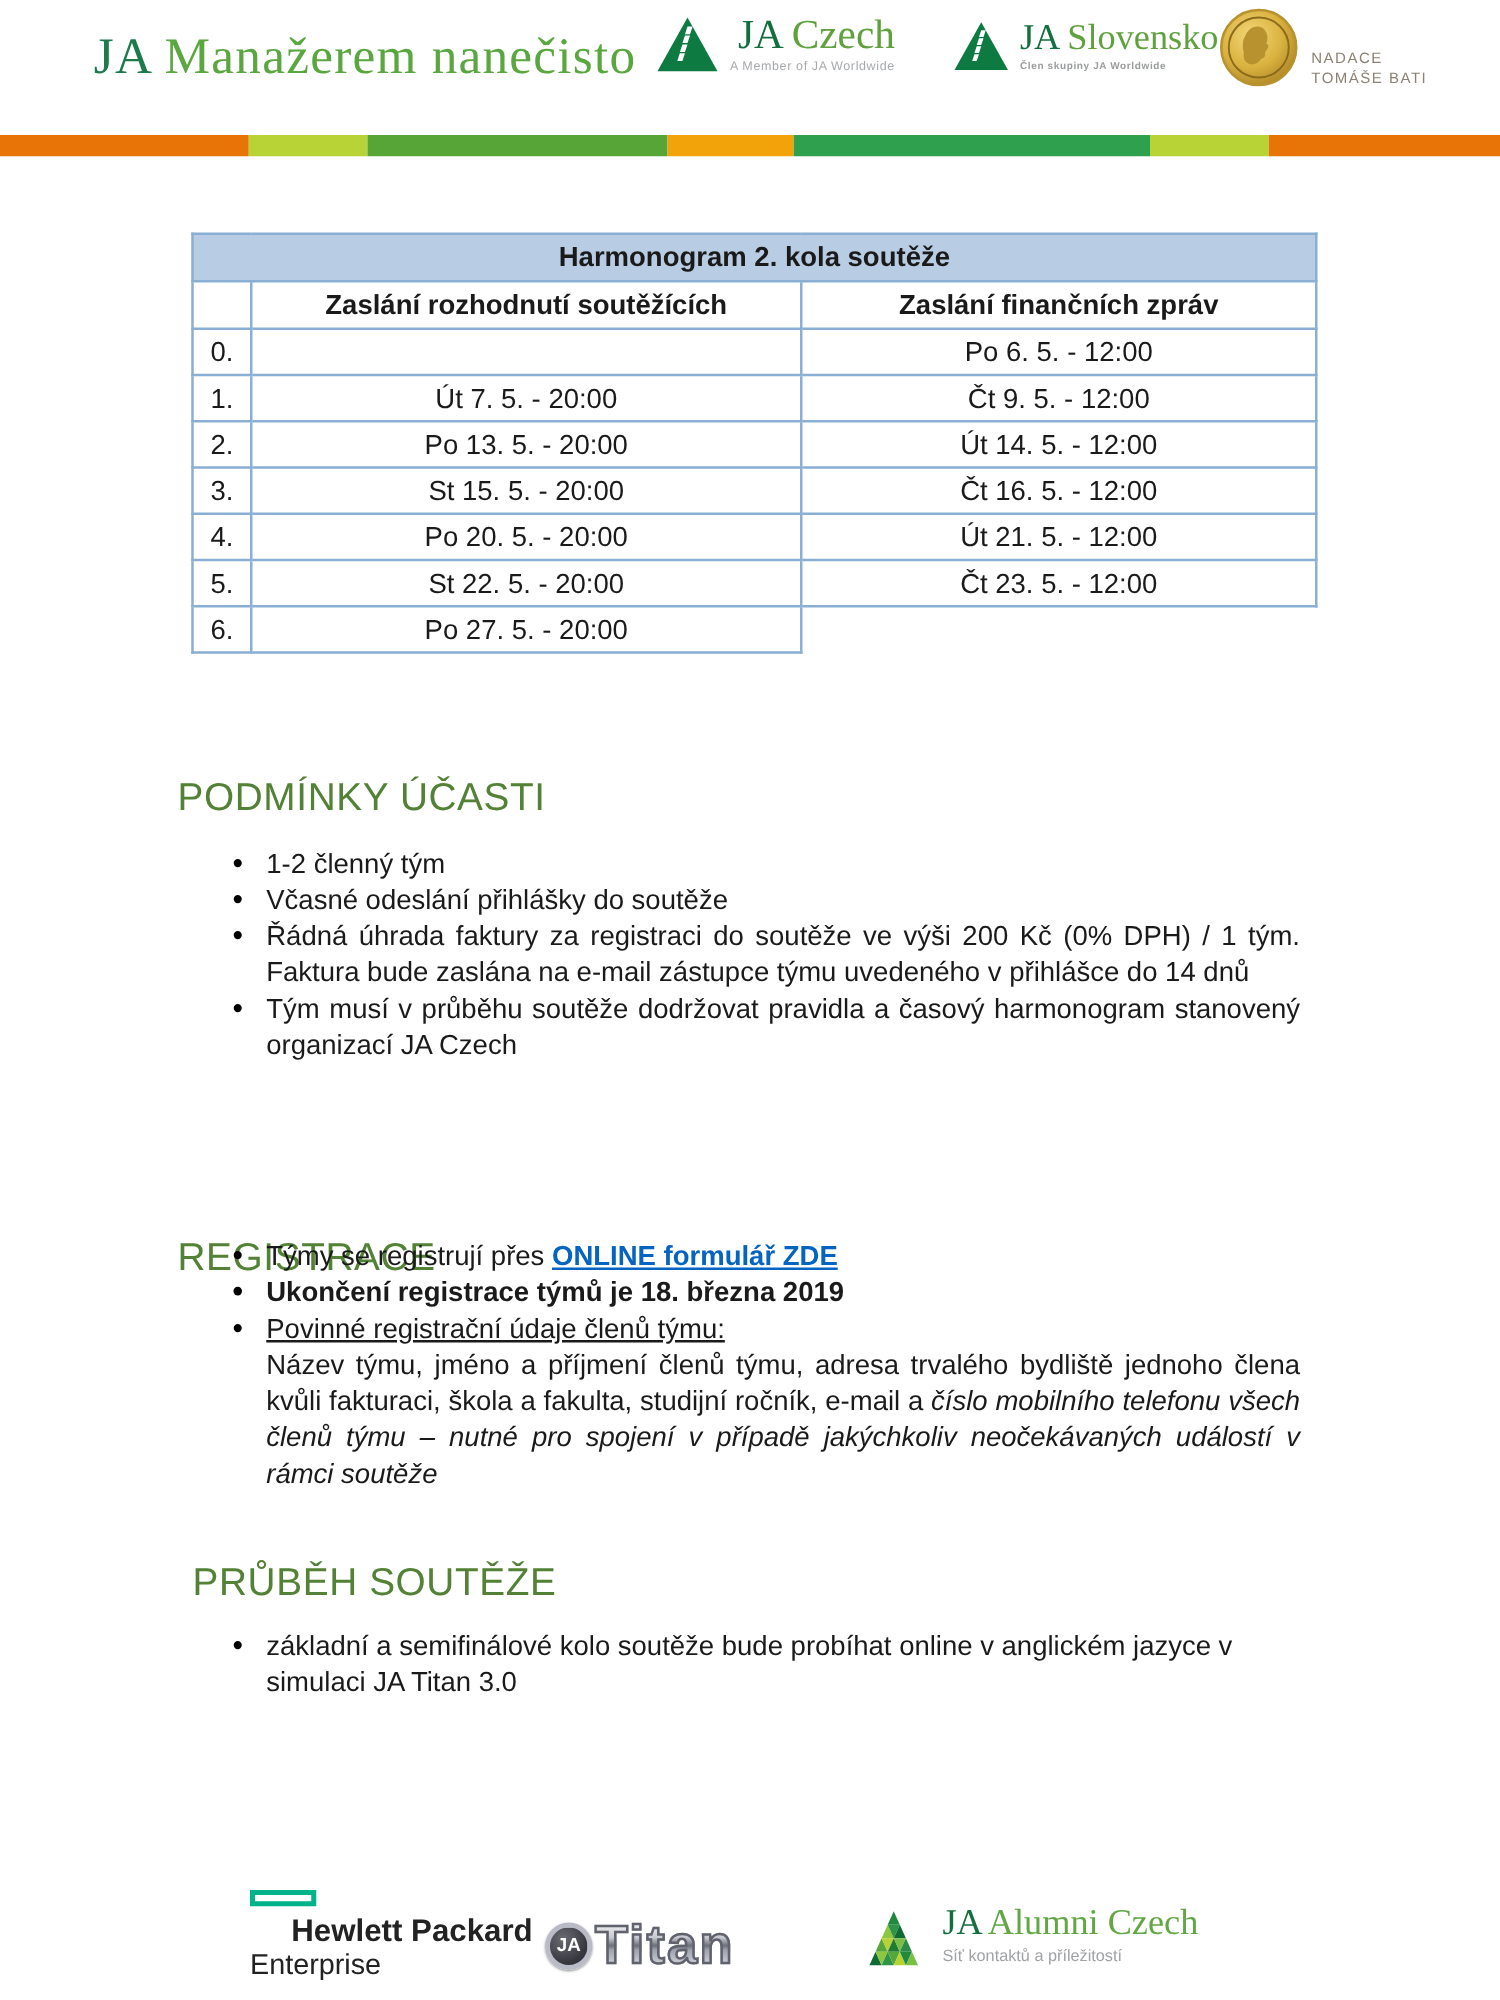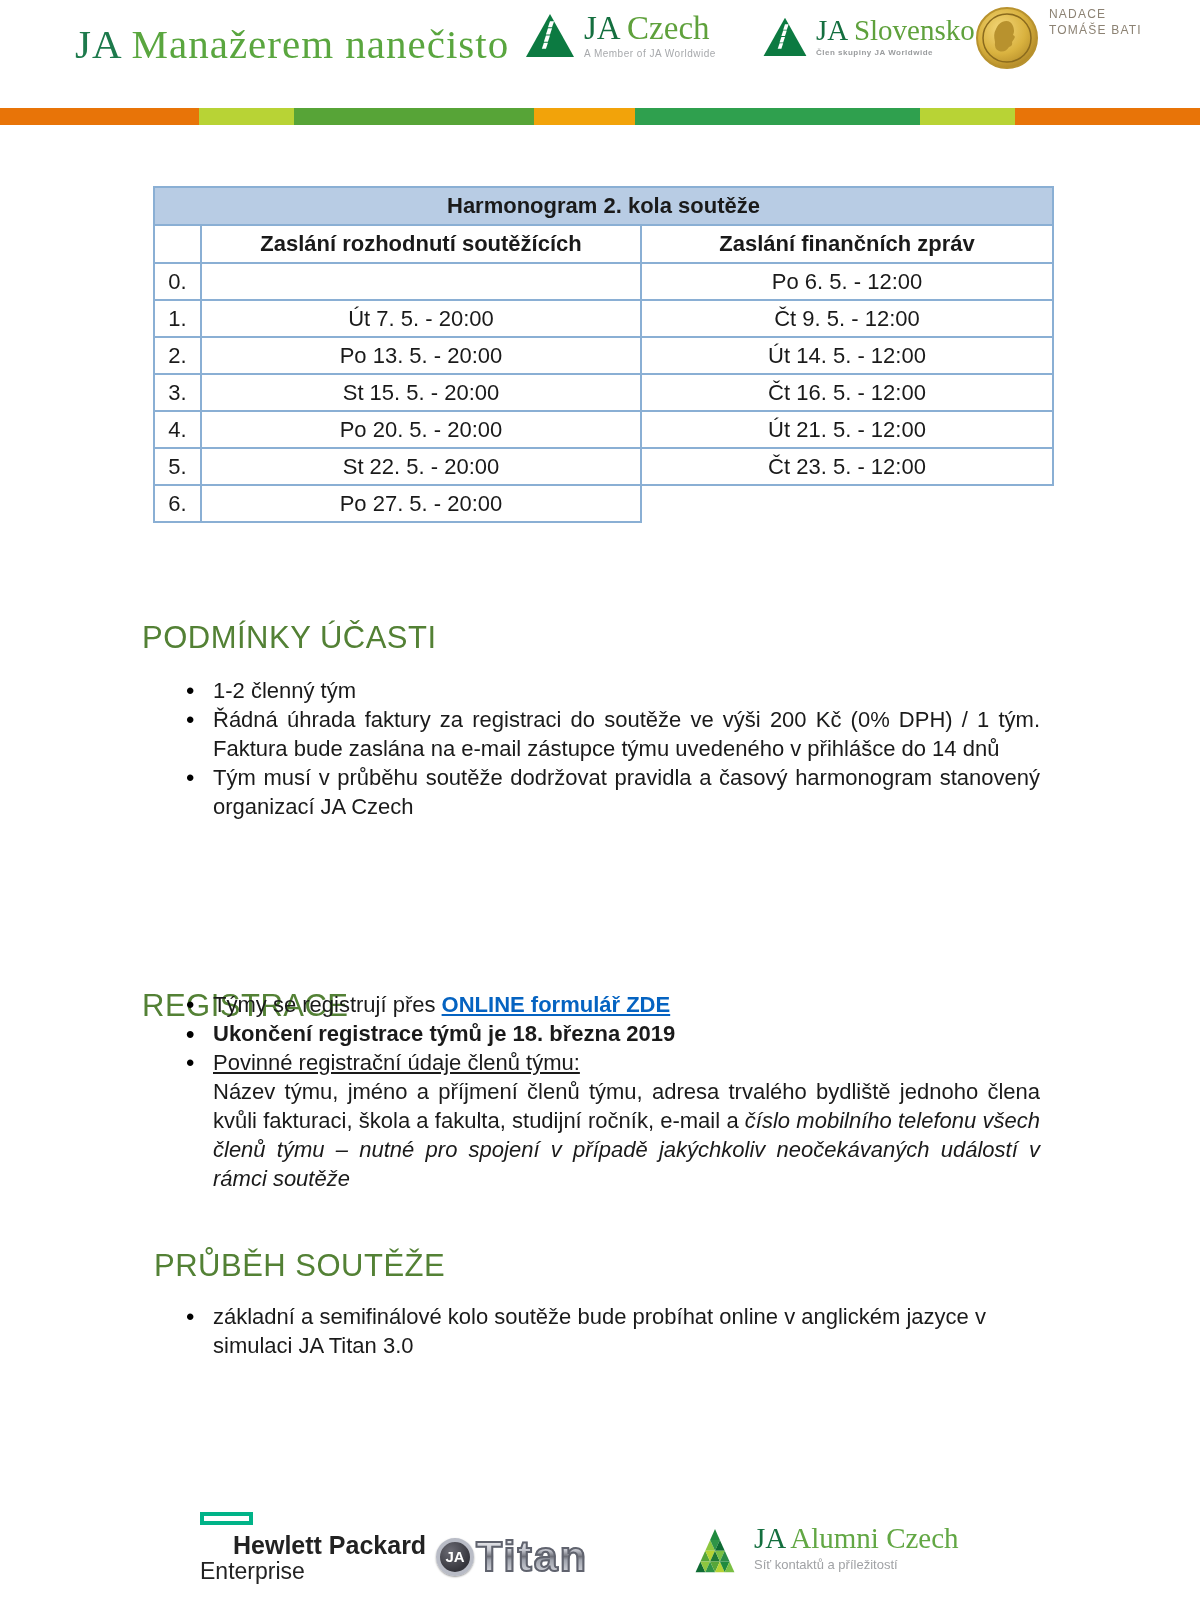--- a/index.html
+++ b/index.html
@@ -19,31 +19,31 @@
     font-size:41px; letter-spacing:1px; white-space:nowrap;
   }
   .masthead-title .ja { color:#1d7a4c; }
   .masthead-title .rest { color:#5aa63f; }
 
   .logo-jaczech { position:absolute; left:524px; top:12px; display:flex; align-items:flex-start; }
   .logo-jaslov  { position:absolute; left:762px; top:16px; display:flex; align-items:flex-start; }
   .ja-tri { width:52px; height:46px; }
   .logo-jaslov .ja-tri { width:46px; height:41px; }
   .ja-logo-text { margin-left:8px; font-family:"Liberation Serif", serif; line-height:1; }
-  .ja-logo-text .big { font-size:33px; white-space:nowrap; }
+  .ja-logo-text .big { font-size:33px; white-space:nowrap;text-align:right; }
   .logo-jaslov .ja-logo-text .big { font-size:29px; }
   .ja-logo-text .ja  { color:#146f3f; }
   .ja-logo-text .nm  { color:#5fa13c; }
   .ja-logo-text .sub {
     font-family:"Liberation Sans", sans-serif;
     color:#a7a9ac; font-size:10px; margin-top:4px; letter-spacing:.5px; white-space:nowrap;
   }
   .logo-jaslov .ja-logo-text .sub { font-size:8px; font-weight:bold; color:#9a9c9e; }
 
-  .logo-nadace { position:absolute; left:975px; top:6px; display:flex; align-items:flex-start; }
+  .logo-nadace { position:absolute; left:975px; top:6px; display:flex; align-items:flex-end; }
   .medallion { width:64px; height:64px; }
   .nadace-text {
     margin-left:10px; color:#8c8273; font-size:12px; letter-spacing:1.2px;
     line-height:1.35; white-space:nowrap;
   }
 
   .stripe { position:absolute; left:0; top:108px; width:1200px; height:17px; display:flex; }
 
   
   .sched { position:absolute; left:153px; top:186px; border-collapse:collapse; table-layout:fixed; }
@@ -222,20 +222,21 @@
       <td>6.</td>
       <td>Po 27. 5. - 20:00</td>
       <td class="open"></td>
     </tr>
   </tbody>
     </table>
 
   <div class="sec-heading h-podminky">PODMÍNKY ÚČASTI</div>
   <ul class="blist l-podminky">
     <li>1-2 členný tým</li>
+    <li>Včasné odeslání přihlášky do soutěže</li>
     <li class="just">Řádná úhrada faktury za registraci do soutěže ve výši 200 Kč (0% DPH) / 1 tým. Faktura bude zaslána na e-mail zástupce týmu uvedeného v přihlášce do 14 dnů</li>
     <li class="just">Tým musí v průběhu soutěže dodržovat pravidla a časový harmonogram stanovený organizací JA Czech</li>
   </ul>
 
   <div class="sec-heading h-registrace">REGISTRACE</div>
   <ul class="blist l-registrace">
     <li><span>Týmy se registrují přes </span><a class="doclink">ONLINE formulář ZDE</a></li>
     <li class="bold">Ukončení registrace týmů je 18. března 2019</li>
     <li class="just"><span class="und">Povinné registrační údaje členů týmu:</span><br><span>Název týmu, jméno a příjmení členů týmu, adresa trvalého bydliště jednoho člena kvůli fakturaci, škola a fakulta, studijní ročník, e-mail a </span><span class="ital">číslo mobilního telefonu všech členů týmu – nutné pro spojení v případě jakýchkoliv neočekávaných událostí v rámci soutěže</span></li>
   </ul>

